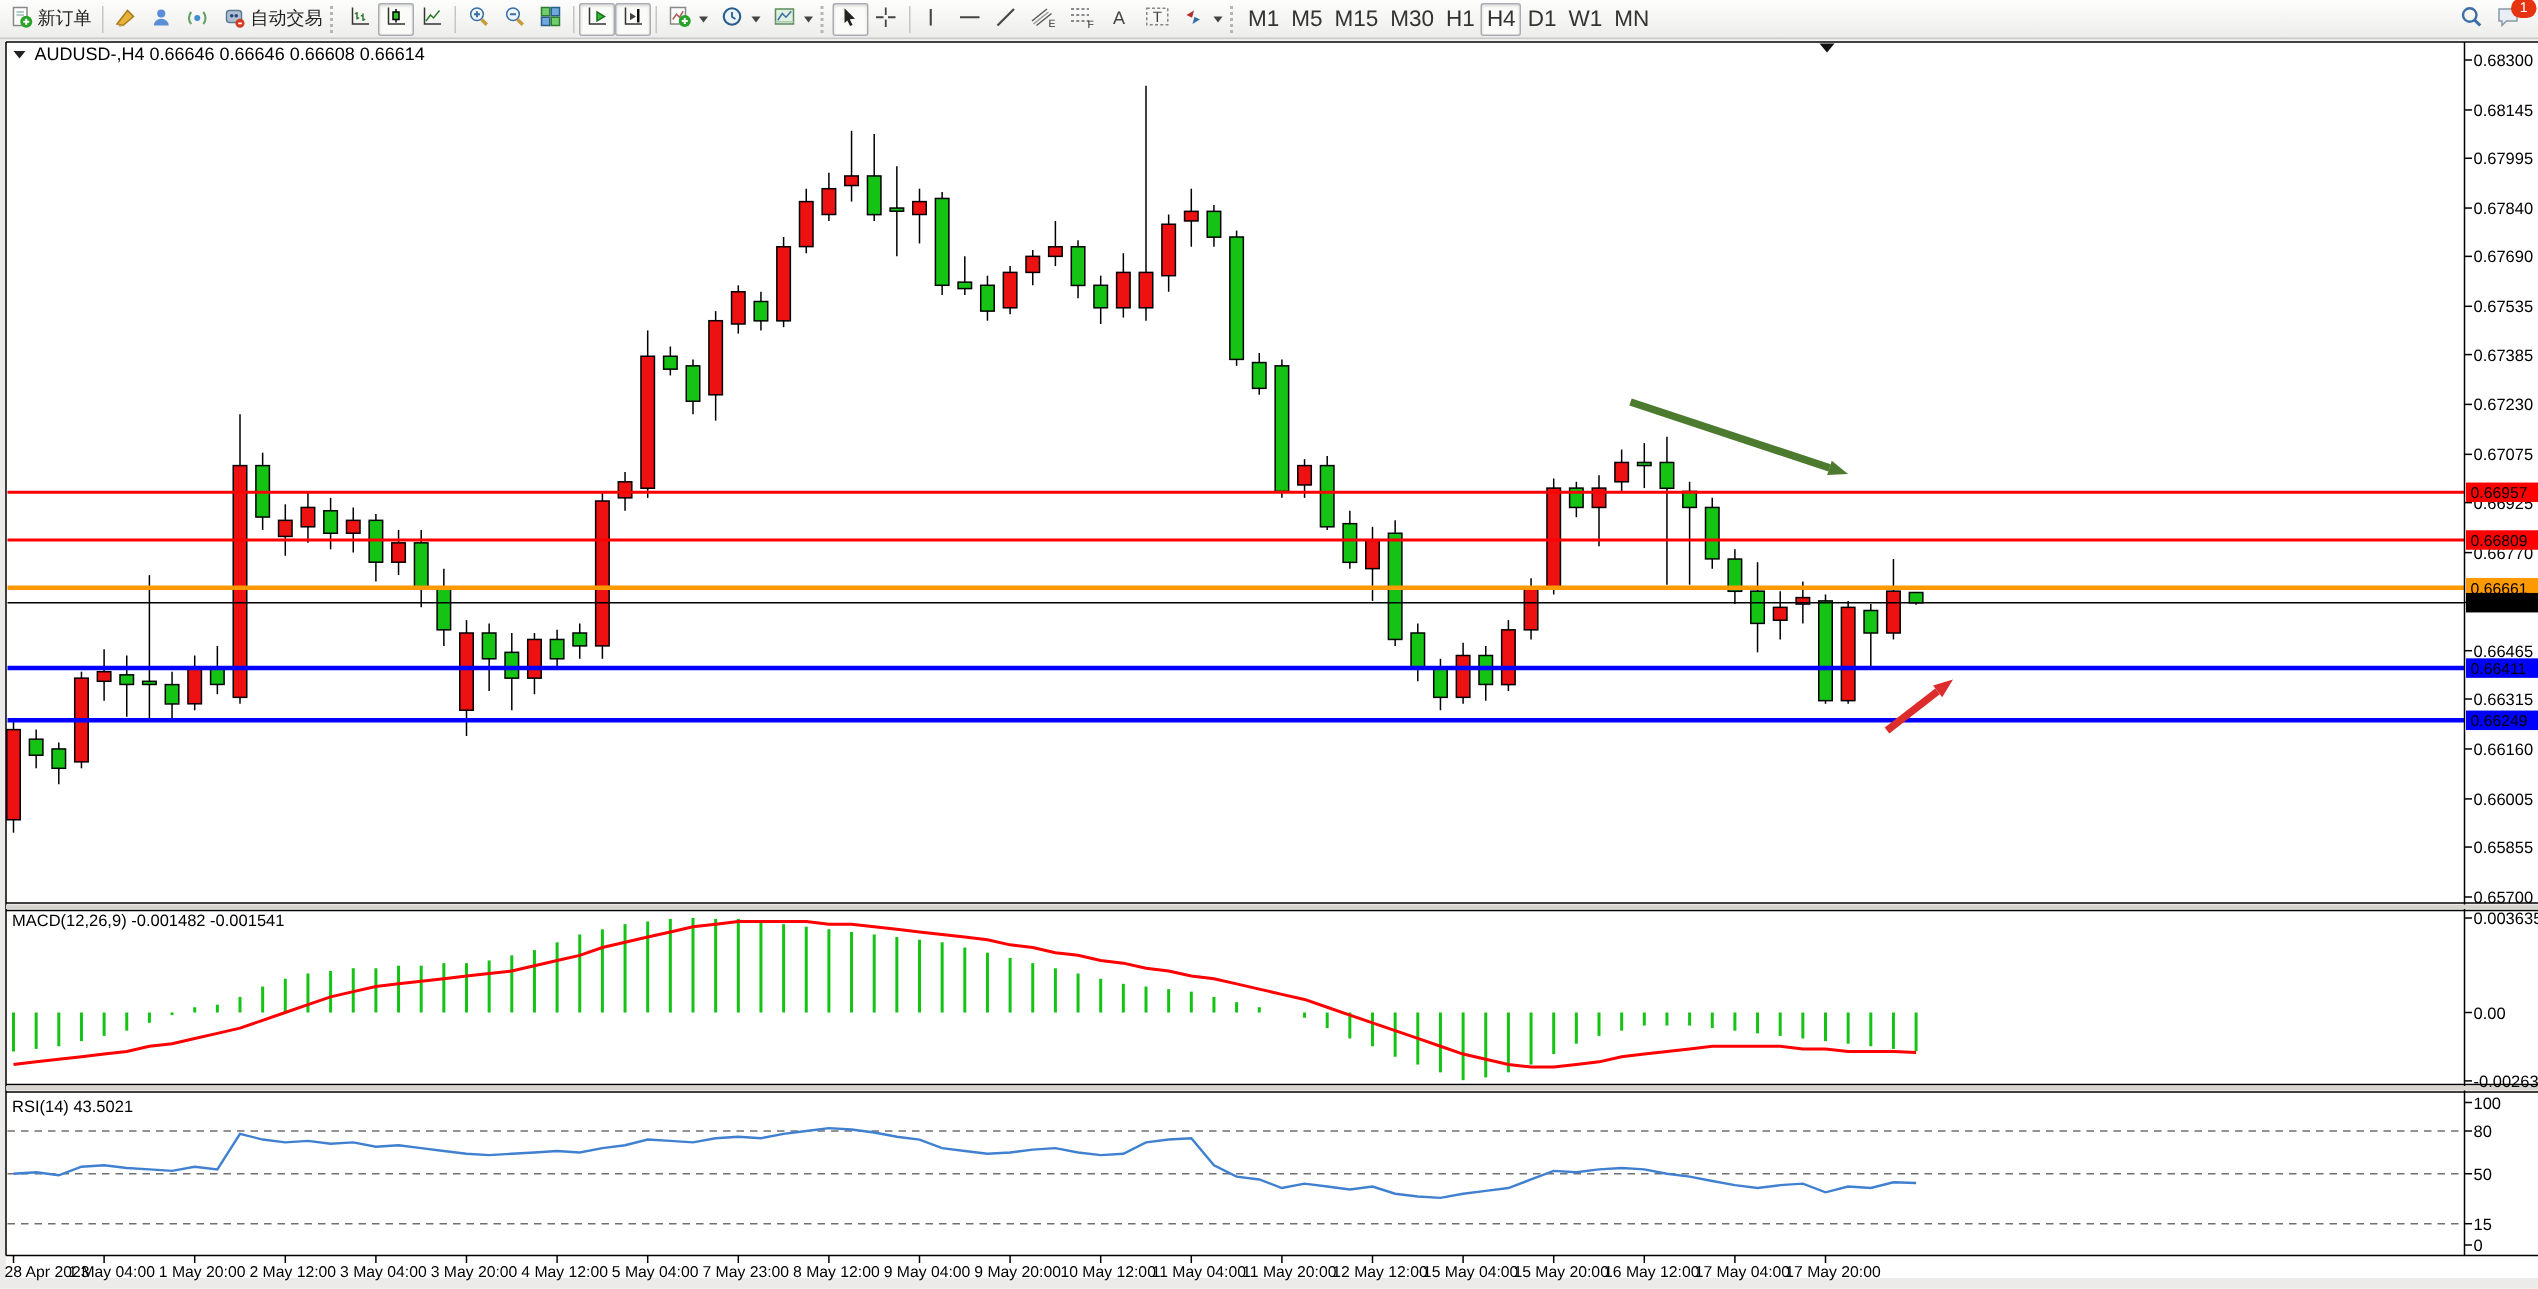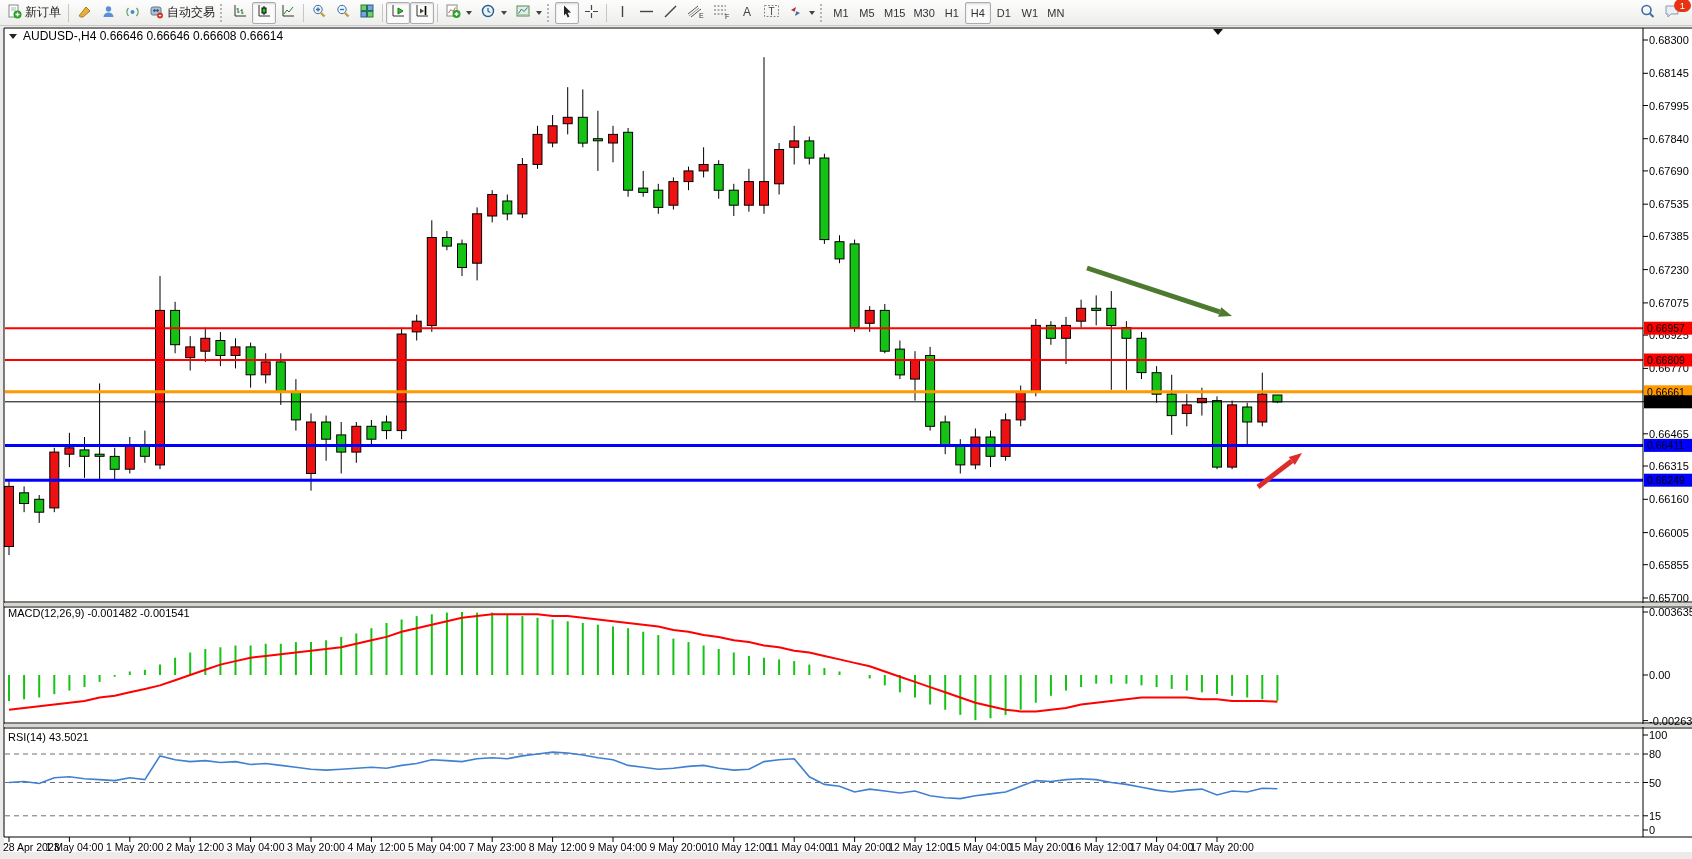--- a/index.html
+++ b/index.html
@@ -2,30 +2,30 @@
 <html><head>
 <meta charset="utf-8">
 <style>
   html,body{margin:0;padding:0;background:#ecebe9;width:1692px;height:859px;overflow:hidden;
     font-family:"Liberation Sans",sans-serif;}
   #wrap{position:relative;width:1692px;height:859px;}
   
   #toolbar{position:absolute;top:0;left:0;width:1692px;height:26px;z-index:2;
     background:linear-gradient(#fdfdfd,#ededeb);border-bottom:1px solid #c9c9c9;
     display:flex;align-items:center;padding-left:3px;box-sizing:border-box;}
-  .tb{height:22px;min-width:24px;display:flex;align-items:center;justify-content:center;
+  .tb{height:22px;min-width:24px;display:flex;align-items:center;
     border:1px solid transparent;border-radius:2px;padding:0 3px;box-sizing:border-box;
     font-size:12px;color:#222;cursor:default;gap:3px;}
   .tb.active{background:#fbfbf9;border:1px solid #a9adb3;box-shadow:inset 0 1px 2px rgba(0,0,0,.15);}
   .tb .lbl{white-space:nowrap;}
   .sep{width:1px;height:18px;background:#c6c6c6;margin:0 3px;}
   .grip{width:3px;height:18px;margin:0 3px 0 1px;border-left:2px dotted #b5b5b5;}
   .caret{width:0;height:0;border-left:3.5px solid transparent;border-right:3.5px solid transparent;
     border-top:4px solid #444;margin-left:2px;}
-  .tfbtn{font-size:11px;color:#333;min-width:26px;}
+  .tfbtn{font-size:15px;color:#333;min-width:26px;}
   #right-tools{margin-left:auto;display:flex;align-items:center;margin-right:6px;}
   .badge{position:absolute;top:-4px;right:-6px;background:#e63312;color:#fff;border-radius:8px;
     min-width:13px;height:13px;font-size:9.5px;line-height:13px;text-align:center;padding:0 2px;}
   .relbox{position:relative;}
   
   #chart{position:absolute;top:0;left:0;z-index:1;}
   #chart text{font-family:"Liberation Sans","DejaVu Sans",sans-serif;fill:#000;}
   .title{font-size:12px;}
   .plabel{font-size:11px;}
 </style>

